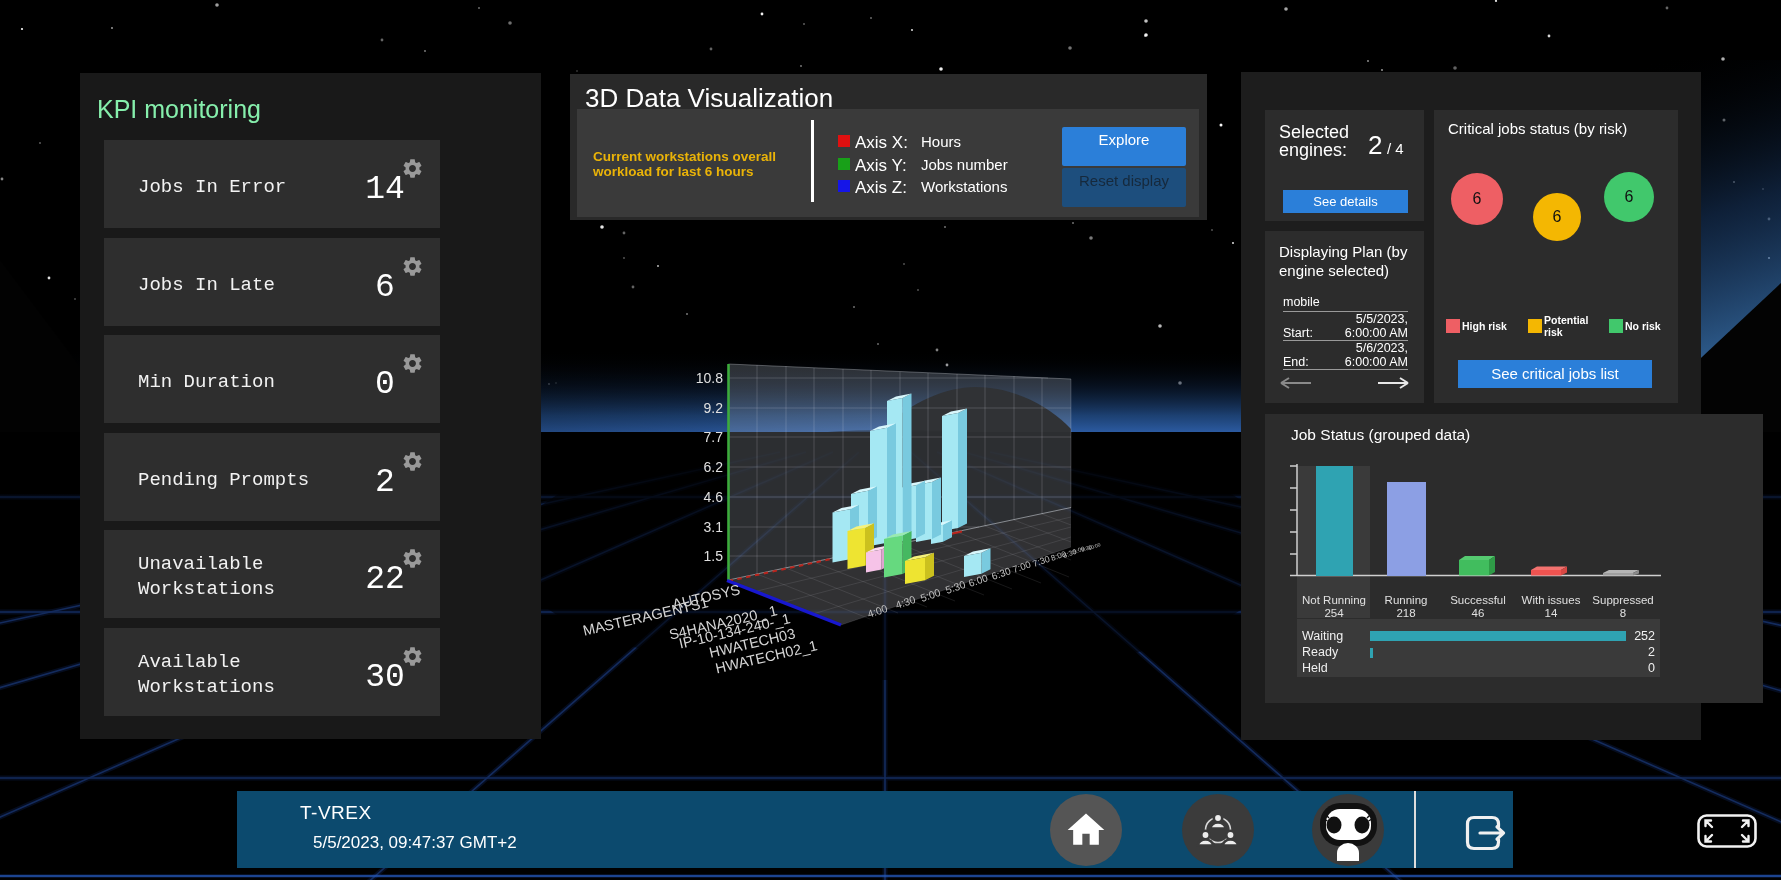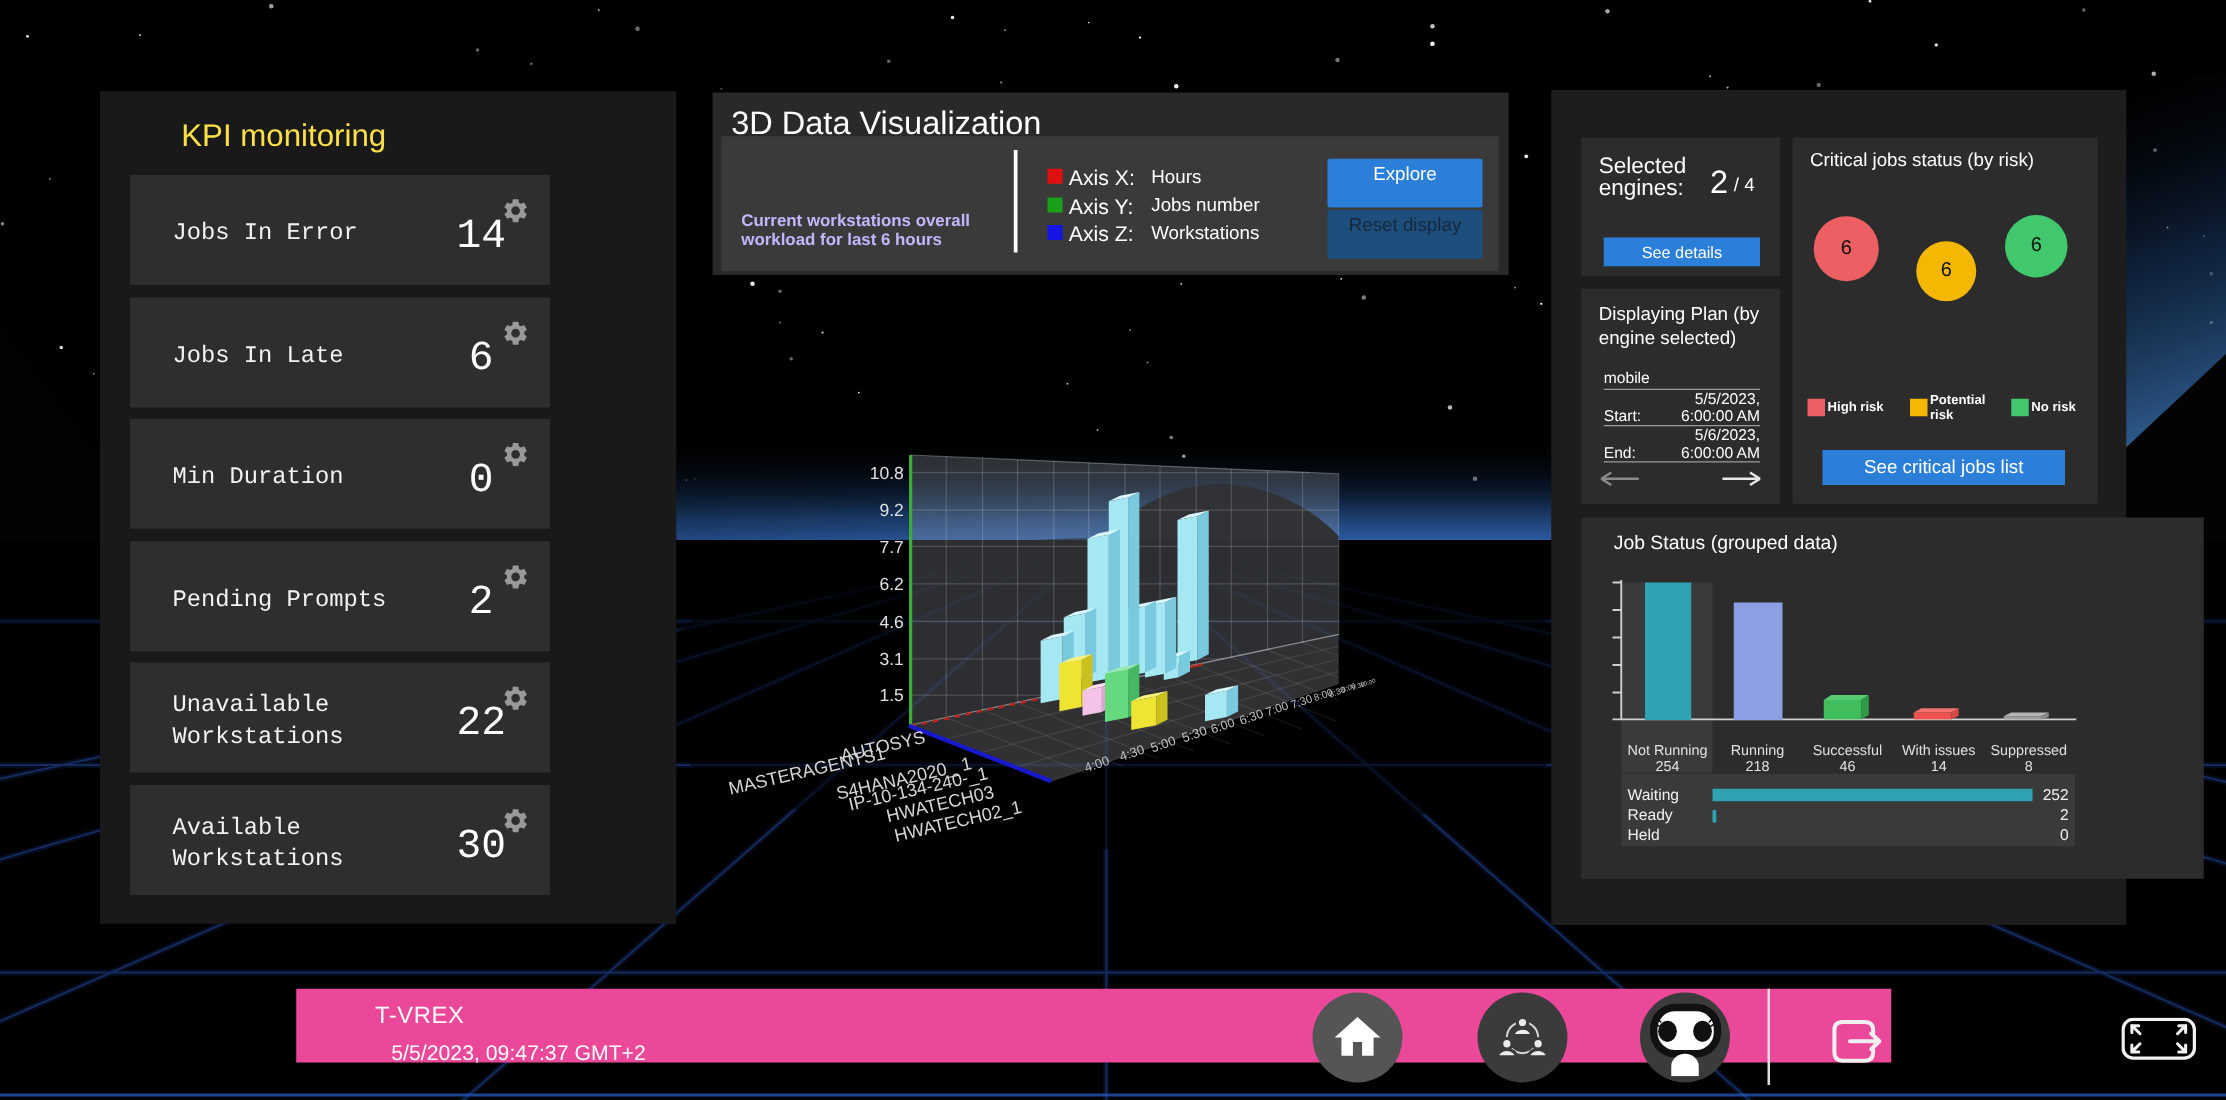--- a/index.html
+++ b/index.html
@@ -3,34 +3,34 @@
 * { margin:0; padding:0; box-sizing:border-box; }
 html,body { width:1781px; height:880px; background:#000; overflow:hidden;
   font-family:"Liberation Sans", sans-serif; }
 #stage { position:absolute; inset:0; width:1781px; height:880px; }
 .abs { position:absolute; }
 
 #title { left:120px; top:16px; font-size:30px; color:#fafafa; letter-spacing:.5px; }
 
 
 #kpi { left:80px; top:73px; width:461px; height:666px; background:#191919; }
-#kpi h2 { position:absolute; left:17px; top:84px; font-size:25px; font-weight:400; color:#fde047;margin-left:48px; }
+#kpi h2 { position:absolute; left:17px; top:84px; font-size:25px; font-weight:400; color:#86efac; }
 .card { position:absolute; left:24px; width:336px; height:88px; background:#2e2e2e;font-family:Liberation Mono, monospace; }
 .clabel { position:absolute; left:34px; top:50%; transform:translateY(calc(-50% + 3px));
   font-size:19px; color:#f2f2f2; line-height:25px; }
 .cnum { position:absolute; left:231px; width:100px; text-align:center; top:50%;
   transform:translateY(calc(-50% + 5px)); font-size:33px; color:#fff; }
 .cgear { position:absolute; right:16px; top:17px; }
 
 
 #viz { left:570px; top:74px; width:637px; height:146px; background:#292929; }
 #viz h2 { position:absolute; left:15px; top:9px; font-size:26px; font-weight:400; color:#fff; }
 #vizbox { position:absolute; left:7px; top:35px; width:622px; height:108px; background:#3a3a3a; }
 #vdesc { position:absolute; left:16px; top:41px; width:210px; font-size:13.5px; font-weight:700;
-  color:#c4b5fd; line-height:14.5px;margin-top:20px; }
+  color:#eab308; line-height:14.5px; }
 #vdiv { position:absolute; left:234px; top:11px; width:3px; height:82px; background:#fff; }
 .lgrow { position:absolute; left:261px; height:12px; }
 .lgsq { position:absolute; left:0; top:0; width:12px; height:12px; }
 .lgname { position:absolute; left:17px; top:-2px; font-size:17px; color:#fff; width:70px; }
 .lgval { position:absolute; left:83px; top:-2px; font-size:15px; color:#fff; width:160px; }
 .btn { position:absolute; left:485px; width:124px; height:39px; background:#2b7fd9;
   color:#fff; font-size:15px; text-align:center; line-height:25px; border-radius:2px; }
 
 
 #right { left:1241px; top:72px; width:460px; height:668px; background:#1d1d1d; }
@@ -50,21 +50,21 @@
 .circle { position:absolute; border-radius:50%; color:#111; display:flex;
   align-items:center; justify-content:center; font-size:16px; }
 .lg2 { position:absolute; font-size:10.5px; font-weight:700; color:#fff; }
 .lg2 i { position:absolute; left:0; top:-1px; width:14px; height:14px; font-style:normal; }
 #critbtn { position:absolute; left:24px; top:250px; width:194px; height:28px; background:#2b7fd9;
   color:#fff; font-size:15px; text-align:center; line-height:28px; }
 #jobbox { left:24px; top:342px; width:498px; height:289px;padding-left:32px; }
 #jobbox .t { position:absolute; left:26px; top:12px; font-size:15.5px; color:#fff; }
 
 
-#bbar { left:237px; top:791px; width:1276px; height:59px; background:#ec4899; }
+#bbar { left:237px; top:791px; width:1276px; height:77px; background:#0c4a6e; }
 #bbar .name { position:absolute; left:63px; top:11px; font-size:19px; color:#fff; letter-spacing:.5px; }
 #bbar .date { position:absolute; left:56px; top:42px; font-size:17px; color:#fff;margin-left:20px; }
 .icirc { position:absolute; top:3px; width:72px; height:72px; border-radius:50%; }
 </style></head>
 <body>
 <div id="stage">
 <svg class="abs" width="1781" height="880" style="left:0;top:0">
   <defs>
     <linearGradient id="sky" x1="0" y1="0" x2="0" y2="1">
       <stop offset="0" stop-color="#000" stop-opacity="0"></stop>

